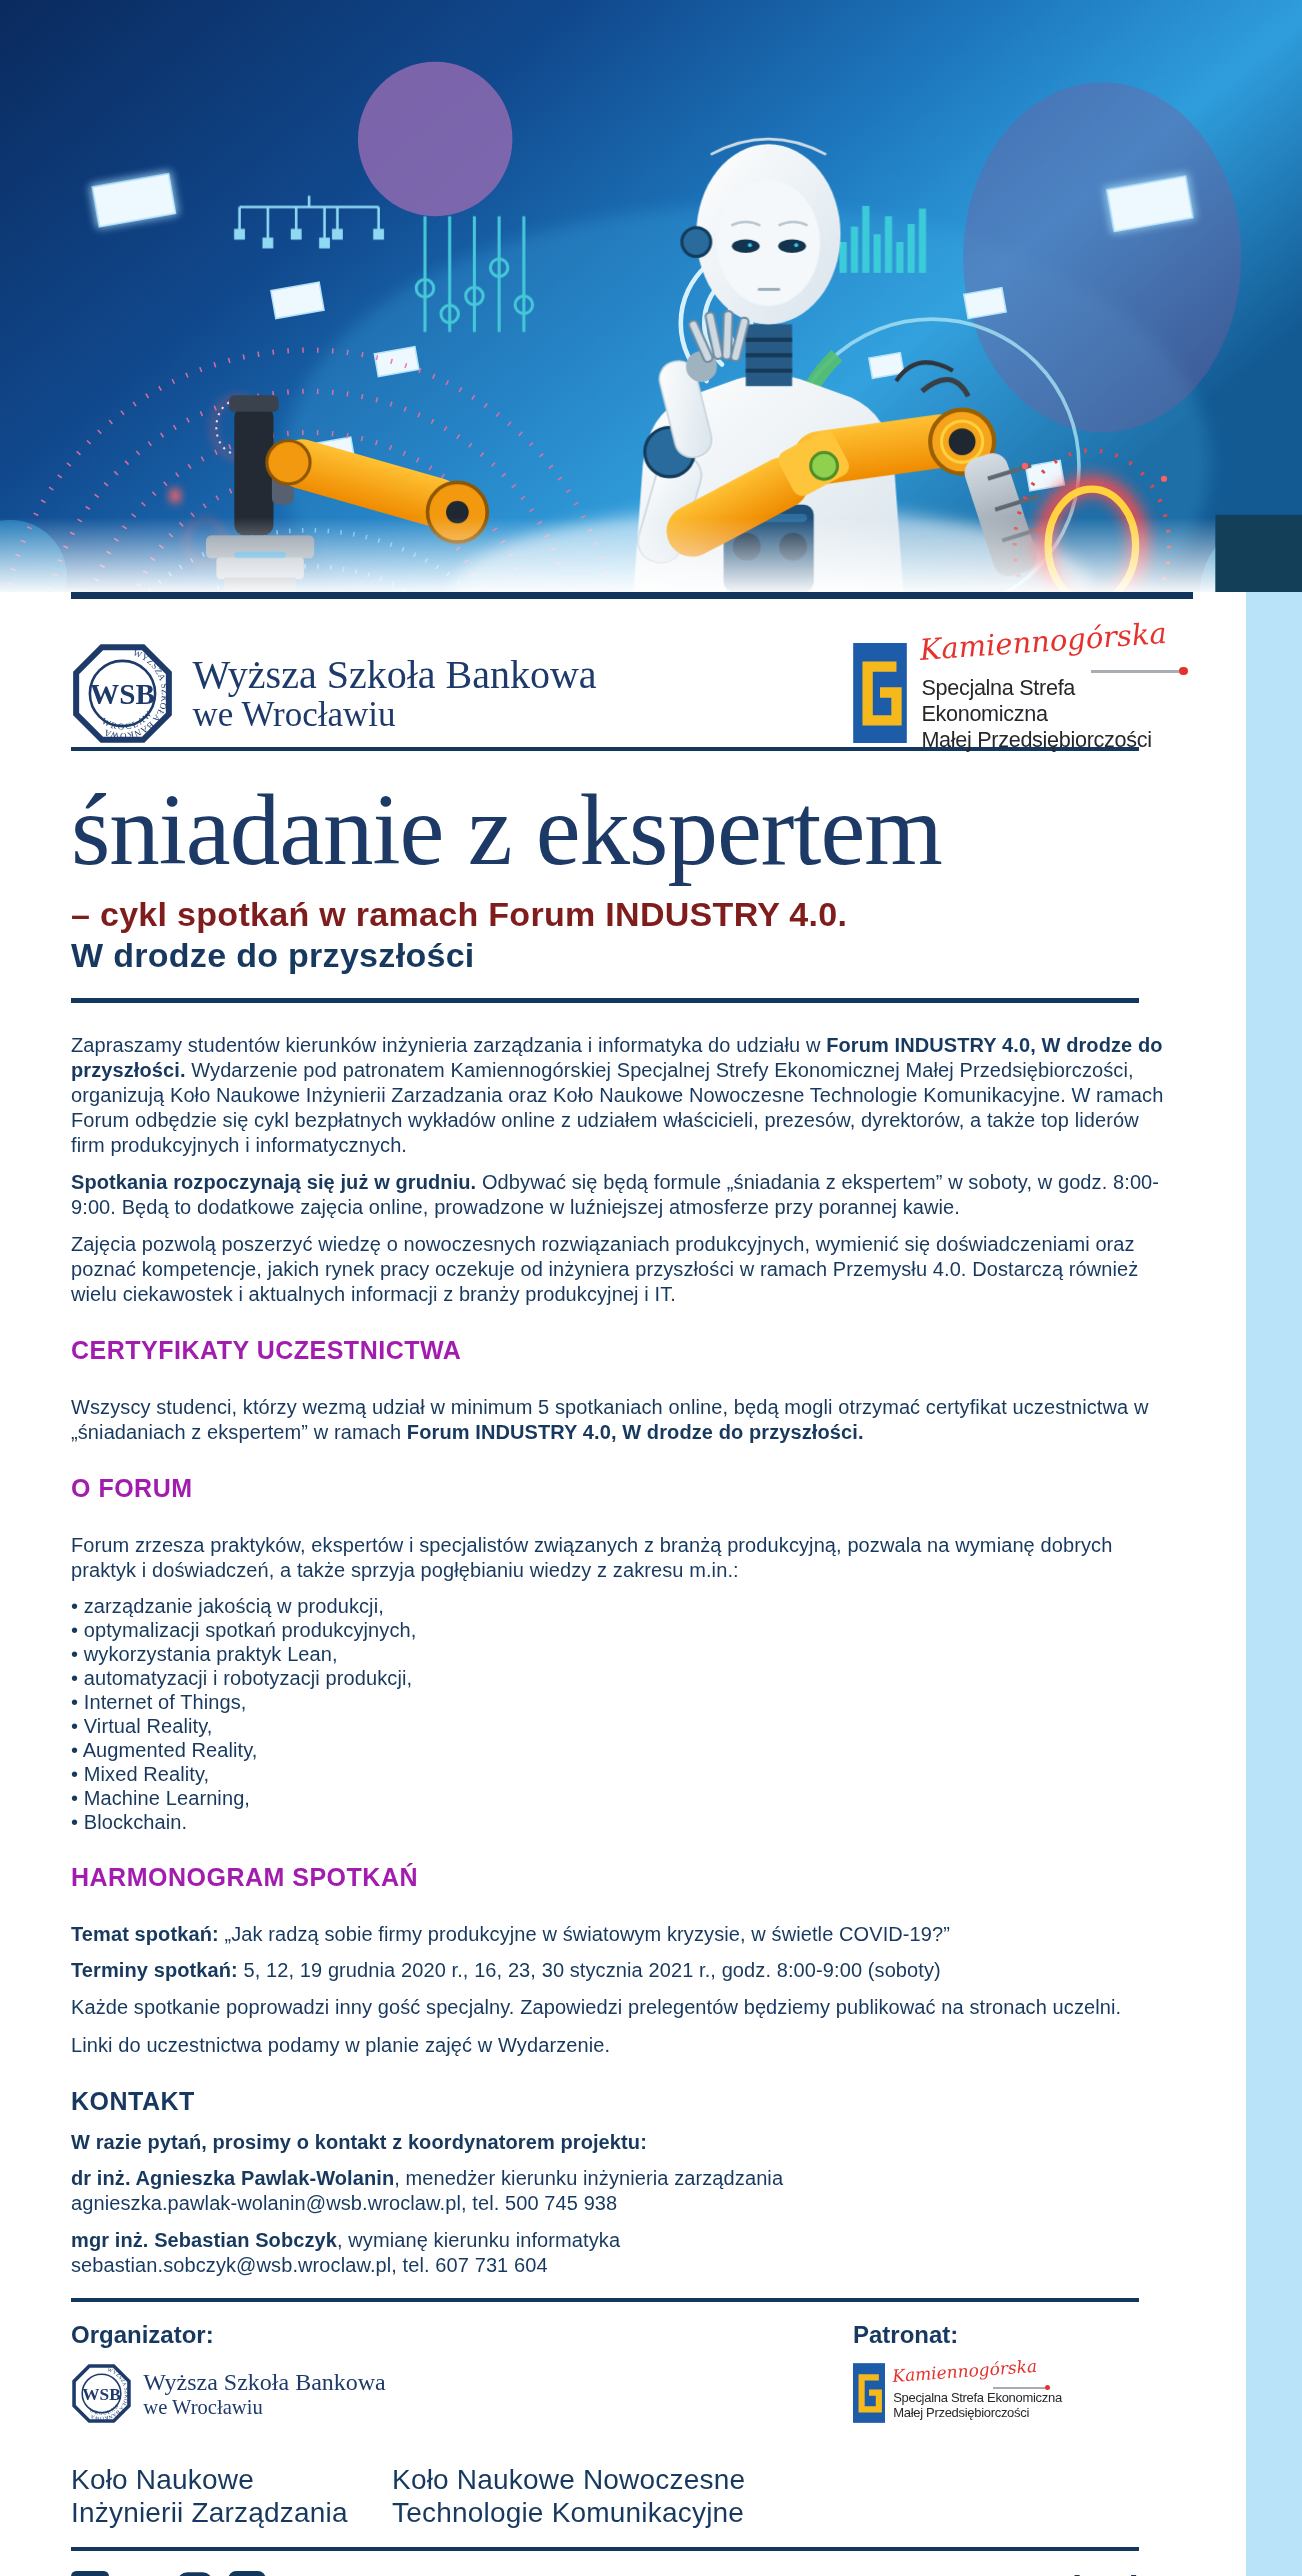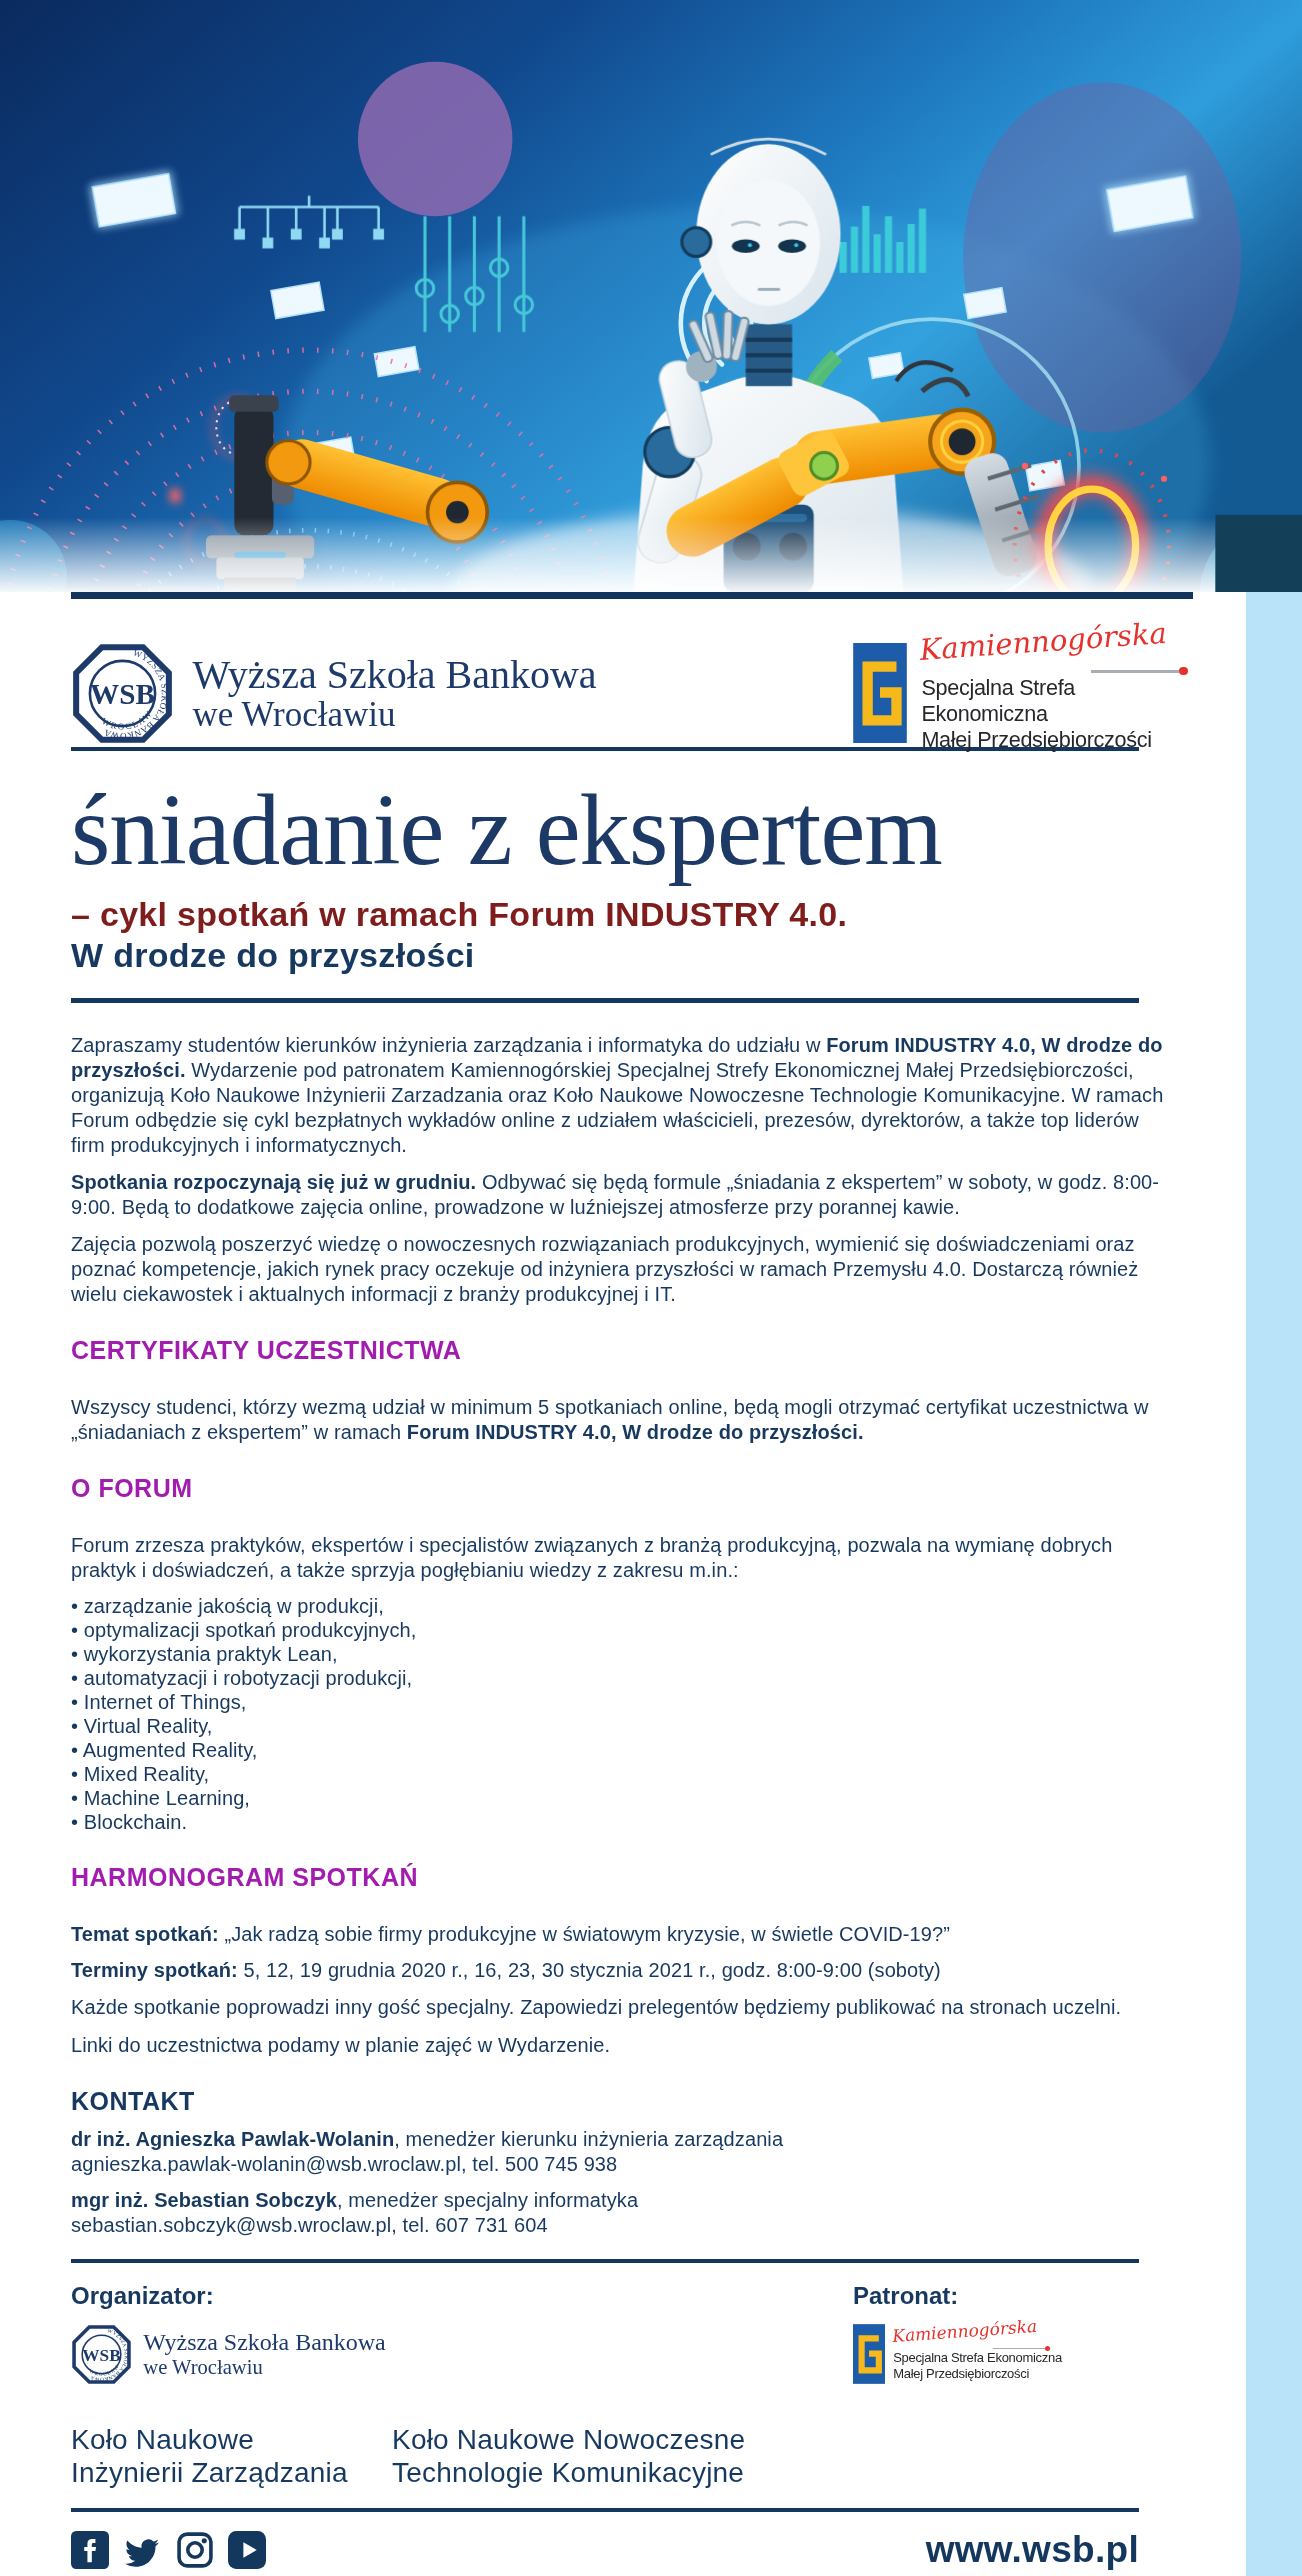--- a/index.html
+++ b/index.html
@@ -352,23 +352,24 @@
         <div class="bullet-line">• Blockchain.</div>
       </div>
 
     <div class="sec-h">HARMONOGRAM SPOTKAŃ</div>
     <p class="para sec-body"><span class="b">Temat spotkań:</span><span> „Jak radzą sobie firmy produkcyjne w światowym kryzysie, w świetle COVID-19?”</span></p>
     <p class="para k-line"><span class="b">Terminy spotkań:</span><span> 5, 12, 19 grudnia 2020 r., 16, 23, 30 stycznia 2021 r., godz. 8:00-9:00 (soboty)</span></p>
     <p class="para p-next">Każde spotkanie poprowadzi inny gość specjalny. Zapowiedzi prelegentów będziemy publikować na stronach uczelni.</p>
     <p class="para p-next">Linki do uczestnictwa podamy w planie zajęć w Wydarzenie.</p>
 
     <div class="sec-h navy">KONTAKT</div>
+    <p class="para k-intro">W razie pytań, prosimy o kontakt z koordynatorem projektu:</p>
     <p class="para k-line"><span class="b">dr inż. Agnieszka Pawlak-Wolanin</span><span>, menedżer kierunku inżynieria zarządzania</span></p>
     <p class="para k-contact">agnieszka.pawlak-wolanin@wsb.wroclaw.pl, tel. 500 745 938</p>
-    <p class="para k-line"><span class="b">mgr inż. Sebastian Sobczyk</span><span>, menedżer specjalny informatyka</span></p>
+    <p class="para k-line"><span class="b">mgr inż. Sebastian Sobczyk</span><span>, wymianę kierunku informatyka</span></p>
     <p class="para k-contact">sebastian.sobczyk@wsb.wroclaw.pl, tel. 607 731 604</p>
 
     <div class="rule rule-k"></div>
 
     <div class="f-labels">
       <div class="f-left f-label">Organizator:</div>
       <div class="f-right f-label">Patronat:</div>
     </div>
 
     <div class="f-logos">

